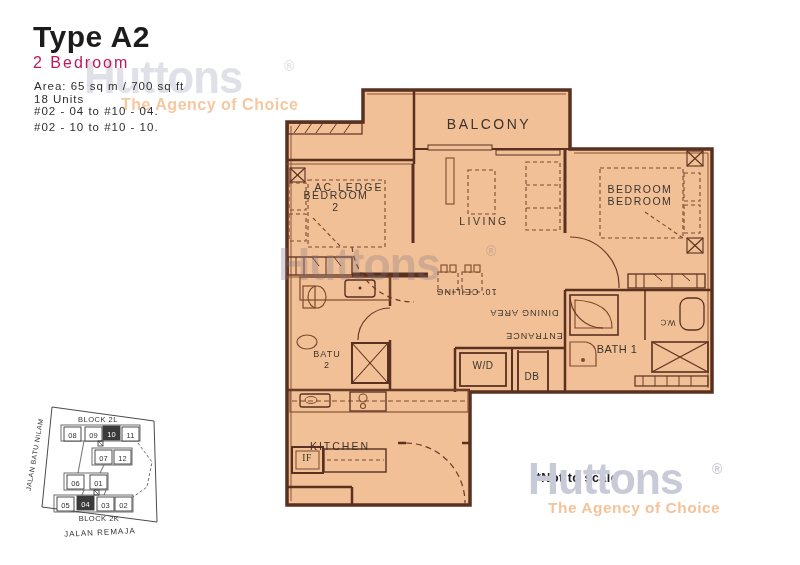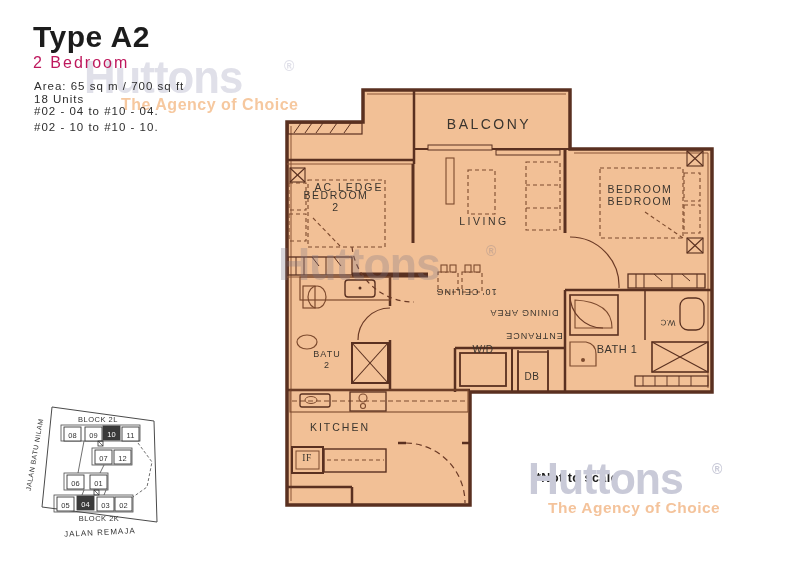--- a/index.html
+++ b/index.html
@@ -26,25 +26,25 @@
   .logo-tag{left:548px;top:499px;font-size:15.5px;font-weight:bold;color:#f4c39b;letter-spacing:0.5px;}
   .note{left:536px;top:447px;font-size:12.5px;color:#222;letter-spacing:0.5px;font-weight:bold;margin-top:24px;}
   
   .rlabel{color:#3a342e;z-index:6;white-space:nowrap;transform:translateX(-50%);}
   .ctr{text-align:center;}
   .lab-balcony{left:489px;top:116px;font-size:14px;letter-spacing:2.5px;}
   .lab-acledge{left:349px;top:141px;font-size:10.5px;letter-spacing:2px;margin-top:40px;}
   .lab-bed2{left:336px;top:189px;font-size:10.5px;letter-spacing:1.5px;line-height:12px;}
   .lab-living{left:484px;top:215px;font-size:10.5px;letter-spacing:2.5px;}
   .lab-master{left:640px;top:183px;font-size:10.5px;letter-spacing:1.5px;line-height:12px;}
-  .lab-kitchen{left:340px;top:421px;font-size:10.5px;letter-spacing:2px;text-align:center;}
+  .lab-kitchen{left:340px;top:440px;font-size:10.5px;letter-spacing:2px;text-align:center;}
   .lab-bath2{left:327px;top:349px;font-size:9px;letter-spacing:1px;line-height:11px;}
   .lab-bath1{left:617px;top:343px;font-size:11px;letter-spacing:0.5px;}
   .lab-wc{left:668px;top:318px;font-size:8px;transform:translateX(-50%) rotate(184deg);}
-  .lab-wd{left:483px;top:344px;font-size:10px;letter-spacing:0.5px;}
+  .lab-wd{left:483px;top:360px;font-size:10px;letter-spacing:0.5px;}
   .lab-db{left:532px;top:371px;font-size:10px;letter-spacing:0.5px;}
   .lab-if{left:307px;top:453px;font-size:9.5px;letter-spacing:0.5px;font-family:Liberation Serif, serif;}
   .rot180{transform:translateX(-50%) rotate(180deg);}
   .lab-din1{left:466px;top:287px;font-size:9px;letter-spacing:1px;}
   .lab-din2{left:524px;top:308px;font-size:9px;letter-spacing:1px;}
   .lab-din3{left:534px;top:331px;font-size:9px;letter-spacing:1px;}
   svg{position:absolute;left:0;top:0;z-index:4;}
 </style>
 </head>
 <body>

